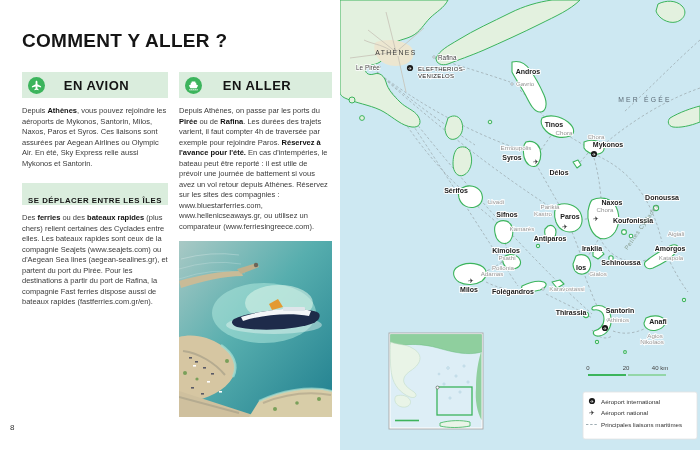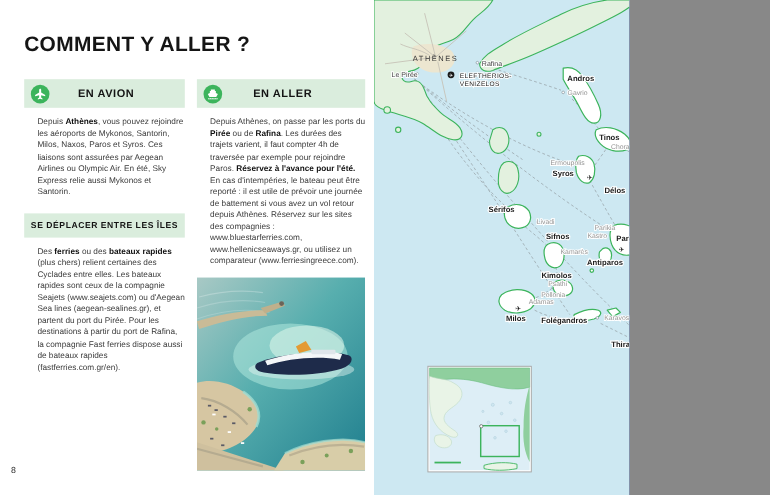--- a/index.html
+++ b/index.html
@@ -1,33 +1,33 @@
 <!DOCTYPE html>
 <html><head>
 <meta charset="utf-8">
 <style>
   html,body{margin:0;padding:0;background:#888;}
   *{box-sizing:border-box;}
-  .page{width:572px;height:450px;display:flex;background:#1d4ed8;overflow:hidden;
+  .page{width:700px;height:450px;display:flex;background:#fca5a5;overflow:hidden;
         font-family:"Liberation Sans",sans-serif;position:relative;}
   
   .left{width:340px;height:450px;background:#fff;position:relative;padding:30px 8px 0 22px;}
   h1.title{font-size:19px;font-weight:900;letter-spacing:.3px;color:#151515;margin:0 0 20px 0;}
   .cols{display:flex;gap:11px;}
   .col1{width:146px;}
   .col2{width:153px;}
   .secbar{background:#daeddd;height:26px;display:flex;align-items:center;margin-bottom:8px;}
   .secbar .ic{width:17px;height:17px;border-radius:50%;background:#3cb45c;margin-left:6px;
               display:flex;align-items:center;justify-content:center;flex:0 0 17px;}
   .secbar .ic svg{display:block;}
-  .seclabel{flex:1;text-align:center;font-size:10px;font-weight:bold;letter-spacing:.5px;
+  .seclabel{flex:1;text-align:center;font-size:13px;font-weight:bold;letter-spacing:.5px;
             color:#141414;padding-right:20px;}
-  .secbar.nob{height:22px;margin-top:14px;}
+  .secbar.nob{height:22px;margin-top:14px;align-items:flex-end;}
   .secbar.nob .seclabel{padding-right:0;font-size:7.8px;}
-  p.body{font-size:7.5px;line-height:1.4;color:#3b3b3b;margin:0 0 6px 12px;}
+  p.body{font-size:7.5px;line-height:1.4;color:#3b3b3b;margin:0 0 6px 0;}
   p.body b{color:#101010;}
   .photo{width:153px;height:176px;margin-top:9px;overflow:hidden;}
   .pagenum{position:absolute;left:10px;bottom:18px;font-size:8px;color:#333;}
   
   .right{width:360px;height:450px;position:relative;}
   svg text{font-family:"Liberation Sans",sans-serif;}
   .sea{fill:#cde8f2;}
   .pale{fill:#e3f1df;stroke:#3cb45c;stroke-width:1;stroke-linejoin:round;}
   .focus{fill:#ffffff;stroke:#3cb45c;stroke-width:1.1;stroke-linejoin:round;}
   .urban{fill:#ece6d0;}

